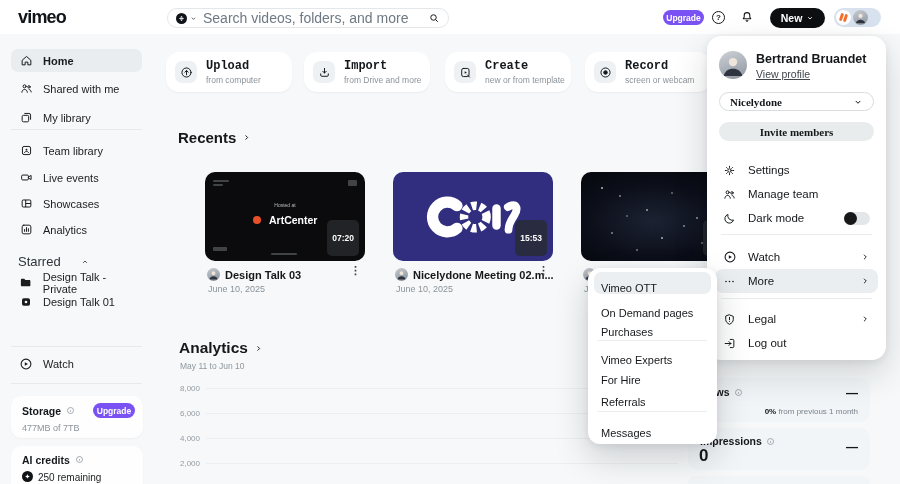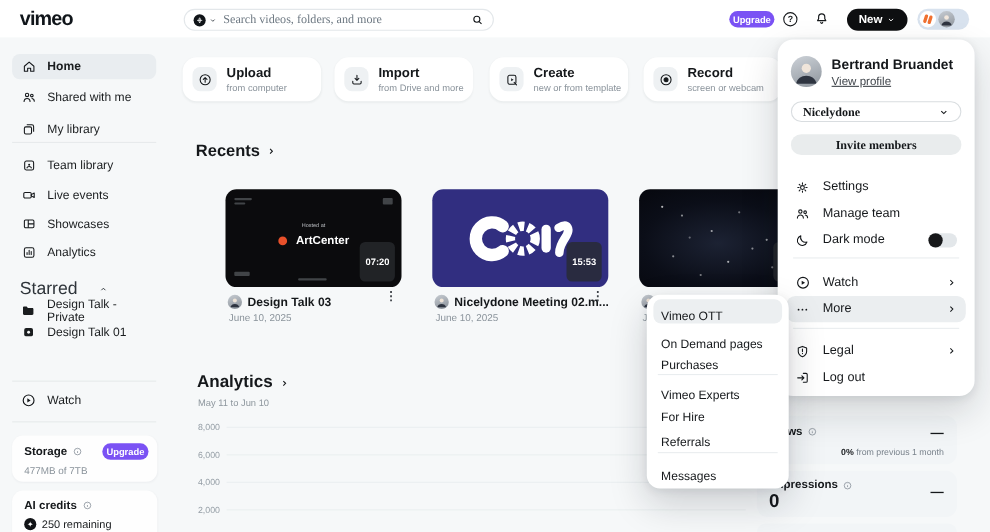--- a/index.html
+++ b/index.html
@@ -7,46 +7,46 @@
   body { font-family:"Liberation Sans", sans-serif; background:#f6f8f9; overflow:hidden; }
   .app { position:relative; width:900px; height:484px; background:#f6f8f9; }
   .abs { position:absolute; }
   svg { display:block; }
 
   
   .topbar { position:absolute; left:0; top:0; width:900px; height:34px; background:#ffffff; }
   .logo { position:absolute; left:18px; top:7px; font-size:18px; font-weight:800; letter-spacing:-0.8px; color:#10151a; }
   .searchbar { position:absolute; left:167px; top:8px; width:282px; height:20px; background:#fff; border:1px solid #e3e7ea; border-radius:11px; display:flex; align-items:center; padding:0 8px; }
   .globe { width:11px; height:11px; border-radius:50%; background:#101418; display:flex; align-items:center; justify-content:center; margin-right:3px; }
-  .searchbar input { flex:1; border:none; outline:none; background:transparent; font-size:11px; color:#1a1d1f; font-family:Liberation Serif, serif; }
+  .searchbar input { flex:1; border:none; outline:none; background:transparent; font-size:14px; color:#1a1d1f; font-family:Liberation Sans, sans-serif; }
   .searchbar input::placeholder { color:#6e7983; }
   .upgrade-pill { position:absolute; left:663px; top:10px; width:41px; height:15px; border:none; border-radius:8px; background:#7a52f4; color:#fff; font-size:8.5px; font-weight:700; font-family:"Liberation Sans", sans-serif; cursor:pointer; }
   .helpc { position:absolute; left:712px; top:11px; width:13px; height:13px; border:1.4px solid #15181b; border-radius:50%; font-size:8px; font-weight:700; color:#15181b; display:flex; align-items:center; justify-content:center; }
   .bell { position:absolute; left:740px; top:10px; color:#15181b; }
   .new-btn { position:absolute; left:770px; top:8px; width:55px; height:20px; background:#0e0f11; border:none; border-radius:11px; color:#fff; display:flex; align-items:center; justify-content:center; gap:4px; font-size:10.5px; font-weight:700; font-family:"Liberation Sans", sans-serif; cursor:pointer; }
   .avatar-pill { position:absolute; left:834px; top:8px; width:47px; height:19px; background:#d8e2ee; border-radius:10px; display:flex; align-items:center; padding:0 2px; gap:2px; }
   .av { width:15px; height:15px; border-radius:50%; overflow:hidden; position:relative; }
   .av-team { background:#fff; }
   .av-team i { position:absolute; width:3px; height:8px; background:#f07030; border-radius:2px; transform:rotate(18deg); }
   .av-team i.m1 { left:4px; top:3px; } .av-team i.m2 { left:8px; top:4px; }
   .av-user { background:linear-gradient(160deg,#c7ccd2,#8d949c); }
 
   
   .sbitem { position:absolute; left:11px; width:131px; height:23px; display:flex; align-items:center; padding-left:8px; border-radius:7px; cursor:pointer; }
   .sbitem.active { background:#e9edf0; }
   .sbic { width:14px; height:14px; margin-right:10px; color:#15181b; display:flex; align-items:center; justify-content:center; }
   .sblabel { font-size:11px; color:#1a1d1f; }
   .sdiv { position:absolute; left:11px; width:131px; height:1px; background:#e7eaec; }
-  .sbhead { position:absolute; left:18px; display:flex; align-items:center; gap:20px; font-size:16px; color:#2e343a; cursor:pointer; }
+  .sbhead { position:absolute; left:18px; display:flex; align-items:center; gap:20px; font-size:13px; color:#2e343a; cursor:pointer; }
   .sbcard { position:absolute; left:11px; width:132px; background:#fefefe; border-radius:10px; box-shadow:0 1px 2px rgba(20,30,40,.04); }
 
   
   .qcard { position:absolute; top:52px; width:126px; height:40px; background:#fff; border-radius:13px; box-shadow:0 1px 2px rgba(20,30,40,.05); cursor:pointer; }
   .qicon { position:absolute; left:9px; top:9px; width:22px; height:22px; border-radius:7px; background:#eef1f3; display:flex; align-items:center; justify-content:center; color:#15181b; }
-  .qtitle { position:absolute; left:40px; top:7px; font-size:12px; font-weight:700; color:#15181b; }
+  .qtitle { position:absolute; left:40px; top:7px; font-size:12px; font-weight:700; color:#15181b;font-family:Liberation Mono, monospace; }
   .qsub { position:absolute; left:40px; top:23px; font-size:8.5px; color:#8a939b; white-space:nowrap; }
 
   
   .secthead { position:absolute; display:flex; align-items:center; gap:6px; color:#15181b; cursor:pointer;text-align:center; }
   .vcard { position:absolute; width:160px;margin-left:39px; }
   .thumb { position:relative; width:160px; height:89px; border-radius:10px; overflow:hidden; cursor:pointer; }
   .dur { position:absolute; right:6px; bottom:5px; background:rgba(40,42,46,.78); color:#fff; font-size:8.5px; font-weight:700; padding:13px 5px; border-radius:5px; }
   .vmeta-title { position:absolute; left:20px; top:97px; font-size:11px; font-weight:700; color:#15181b; white-space:nowrap; }
   .vmeta-date { position:absolute; left:3px; top:112px; font-size:9px; color:#8a939b; }
   .vav { position:absolute; left:2px; top:96px; width:13px; height:13px; border-radius:50%; background:linear-gradient(160deg,#c7ccd2,#878e96); overflow:hidden; }

